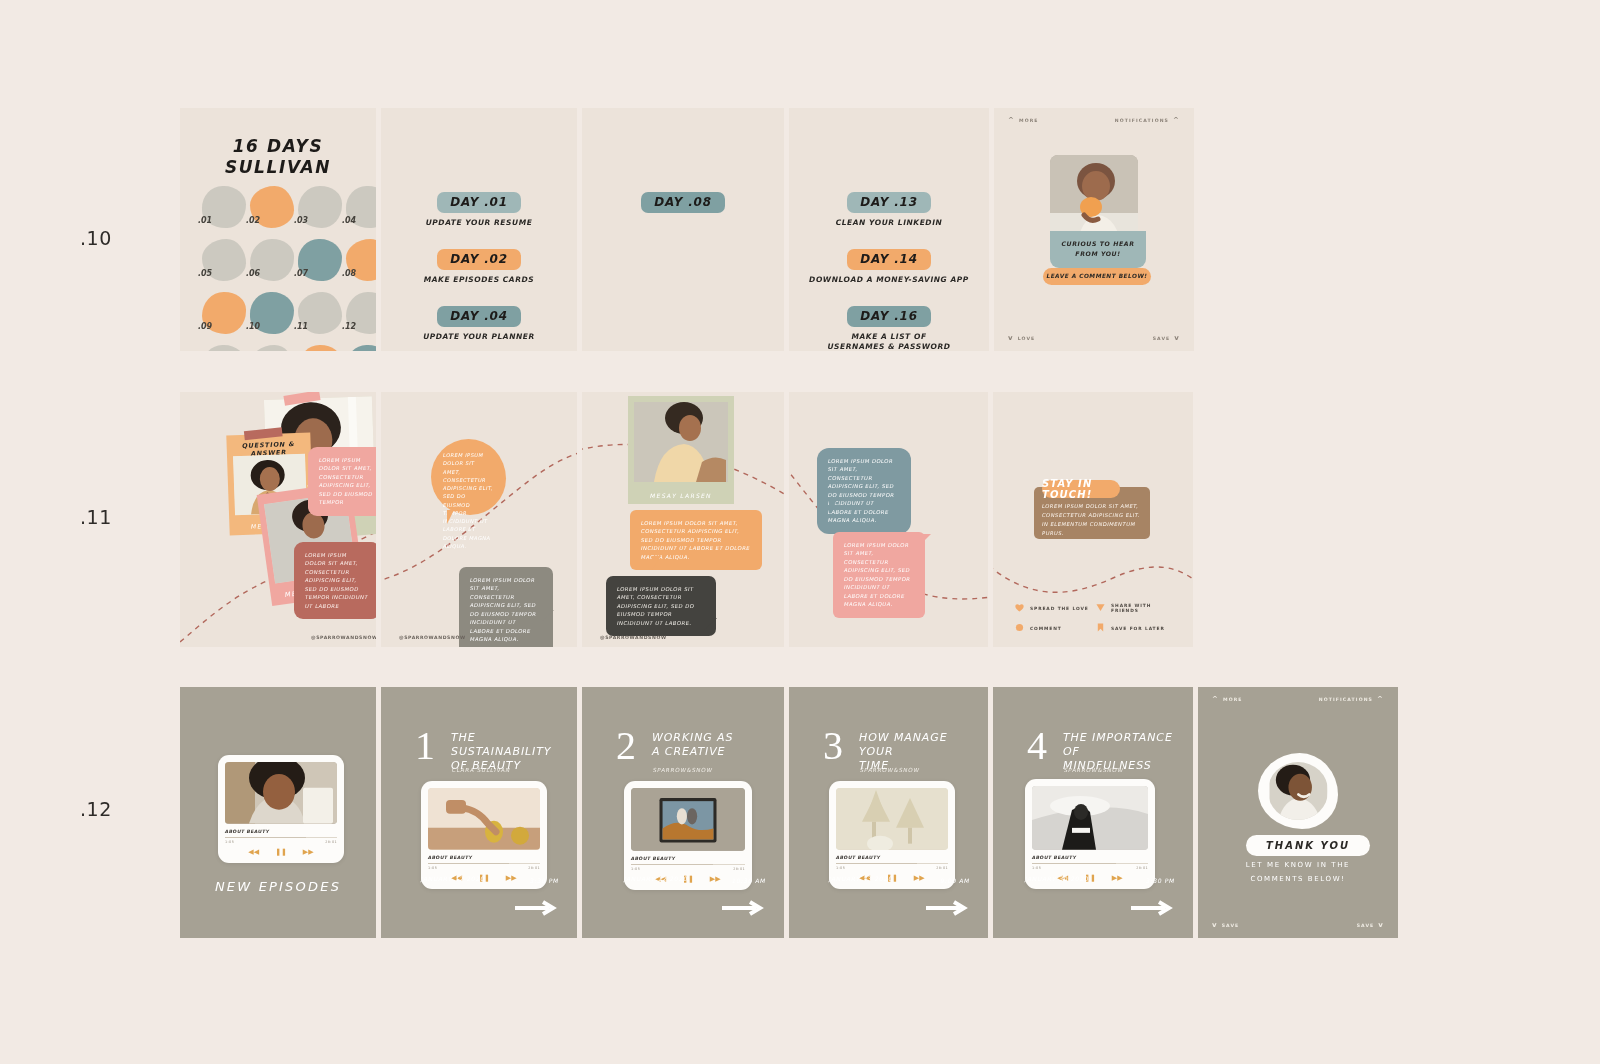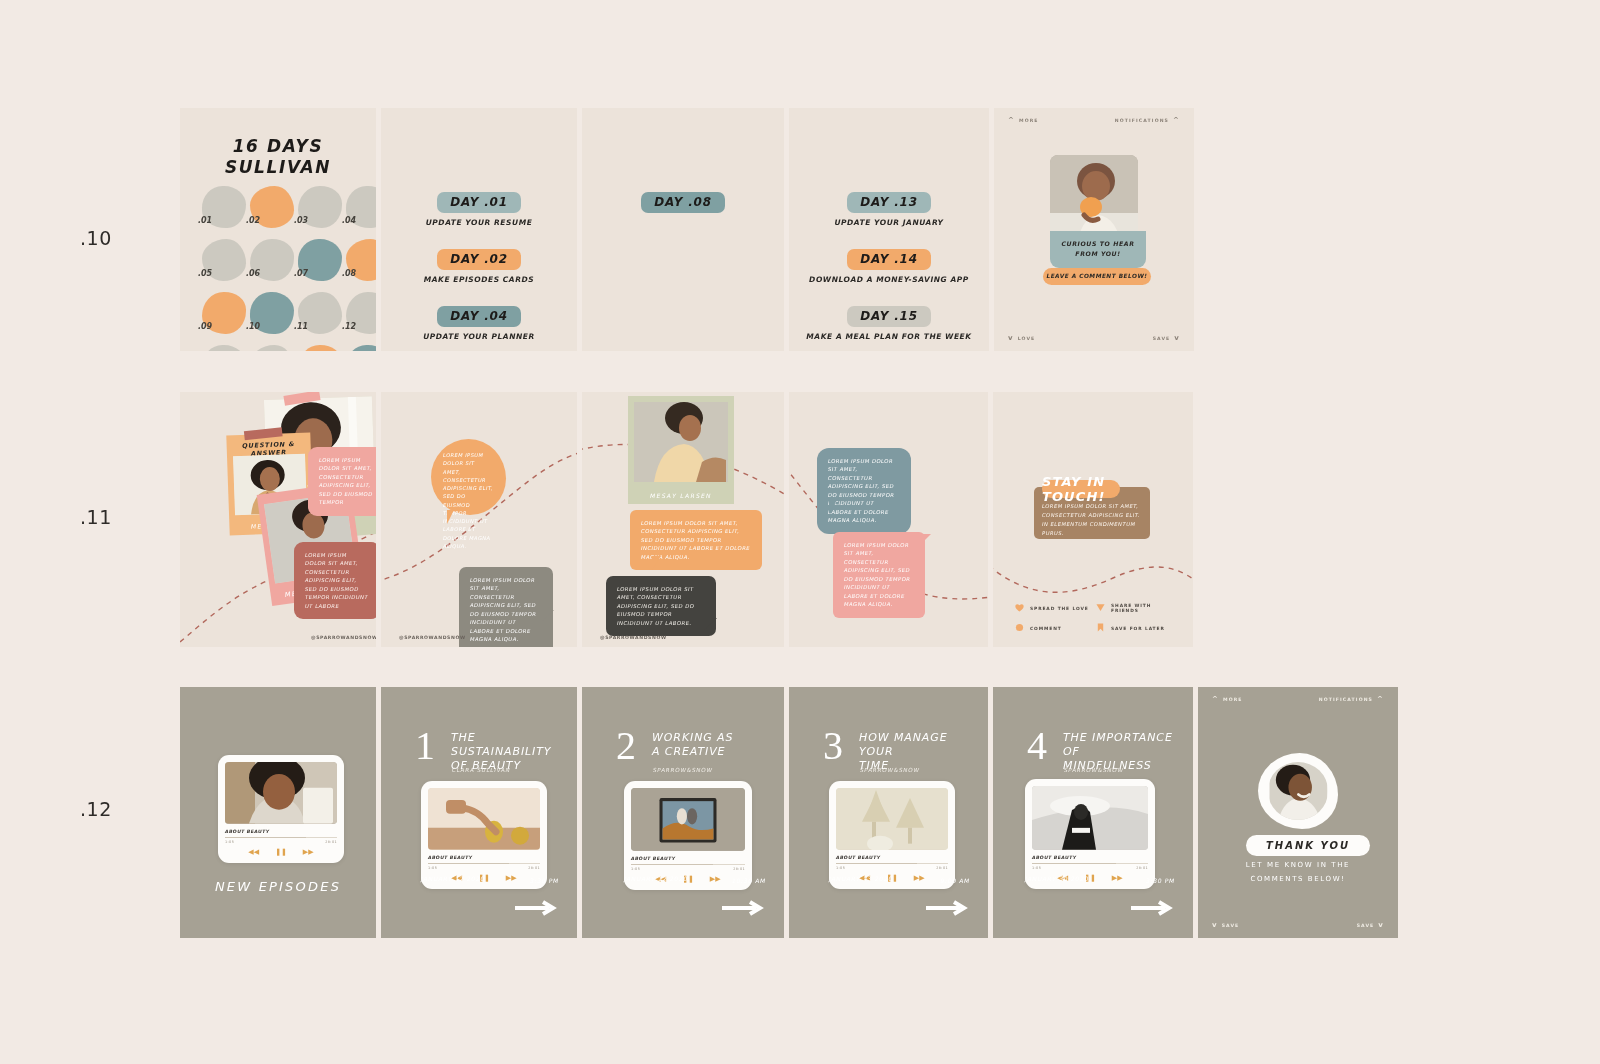--- a/index.html
+++ b/index.html
@@ -346,23 +346,22 @@
         <div class="day-item"><div class="day-chip chip-teal">DAY .04</div><div class="day-desc">UPDATE YOUR PLANNER</div></div>
       </div>
   </div>
   <div class="panel p-cream" style="width:202px;height:243px">
     <div class="day-list">
         <div class="day-item"><div class="day-chip chip-teal">DAY .08</div></div>
       </div>
   </div>
   <div class="panel p-cream" style="width:200px;height:243px">
     <div class="day-list">
-        <div class="day-item"><div class="day-chip chip-blue">DAY .13</div><div class="day-desc">UPDATE YOUR JANUARY</div></div>
+        <div class="day-item"><div class="day-chip chip-blue">DAY .13</div><div class="day-desc">CLEAN YOUR LINKEDIN</div></div>
         <div class="day-item"><div class="day-chip chip-orange">DAY .14</div><div class="day-desc">DOWNLOAD A MONEY-SAVING APP</div></div>
-        <div class="day-item"><div class="day-chip chip-gray">DAY .15</div><div class="day-desc">MAKE A MEAL PLAN FOR THE WEEK</div></div>
         <div class="day-item"><div class="day-chip chip-teal">DAY .16</div><div class="day-desc">MAKE A LIST OF<br>USERNAMES &amp; PASSWORD</div></div>
       </div>
   </div>
 
   <div class="panel p-cream" style="width:200px;height:243px">
     <div class="story-bar top" style="color:#8b8278">
       <div class="sb-item">
         <span class="chev">^</span>
         <span>MORE</span>
       </div>
@@ -508,21 +507,21 @@
 
     <div class="bubble" style="left:44px;top:140px;width:92px;background:#f0a7a0;border-radius:6px;color:#fff;">LOREM IPSUM DOLOR SIT AMET, CONSECTETUR ADIPISCING ELIT, SED DO EIUSMOD TEMPOR INCIDIDUNT UT LABORE ET DOLORE MAGNA ALIQUA.</div>
     <div style="position:absolute;left:130px;top:142px;width:0;height:0;border-left:12px solid #f0a7a0;border-bottom:12px solid transparent;"></div>
   </div>
 
   <div class="panel p-cream" style="width:200px;height:255px">
     <svg width="200" height="255" style="position:absolute;left:0;top:0">
       <path d="M-4 174 C 40 210 80 204 120 186 C 160 168 184 174 204 190" stroke="#b2685c" stroke-width="1.4" fill="none" stroke-dasharray="5 5"></path>
     </svg>
     <div style="position:absolute;left:41px;top:95px;width:116px;height:52px;background:#a78464;border-radius:5px;"></div>
-    <div style="position:absolute;left:49px;top:88px;width:78px;height:18px;background:#f2aa6b;border-radius:10px;display:flex;align-items:center;justify-content:center;font-family:'DejaVu Sans',sans-serif;font-style:italic;font-weight:bold;font-size:13px;letter-spacing:1.1px;color:#fff;">STAY IN TOUCH!</div>
+    <div style="position:absolute;left:49px;top:88px;width:78px;height:18px;background:#f2aa6b;border-radius:10px;display:flex;align-items:center;justify-content:center;font-family:'DejaVu Sans',sans-serif;font-style:italic;font-weight:bold;font-size:10px;letter-spacing:1.1px;color:#fff;">STAY IN TOUCH!</div>
     <div style="position:absolute;left:49px;top:110px;width:102px;font-family:'DejaVu Sans',sans-serif;font-style:italic;font-size:5.2px;line-height:1.75;letter-spacing:0.5px;color:#fdf6ef;">LOREM IPSUM DOLOR SIT AMET, CONSECTETUR ADIPISCING ELIT. IN ELEMENTUM CONDIMENTUM PURUS.</div>
 
     <div class="social-legend" id="social-legend">
         <div class="legend-item">
           <span><svg width="9" height="9" viewBox="0 0 20 18">
               <path d="M10 18 C-6 8 2 -3 10 4 C18 -3 26 8 10 18Z" fill="#f2aa6b"></path>
             </svg></span>
           <span>SPREAD THE LOVE</span>
         </div>
         <div class="legend-item">

